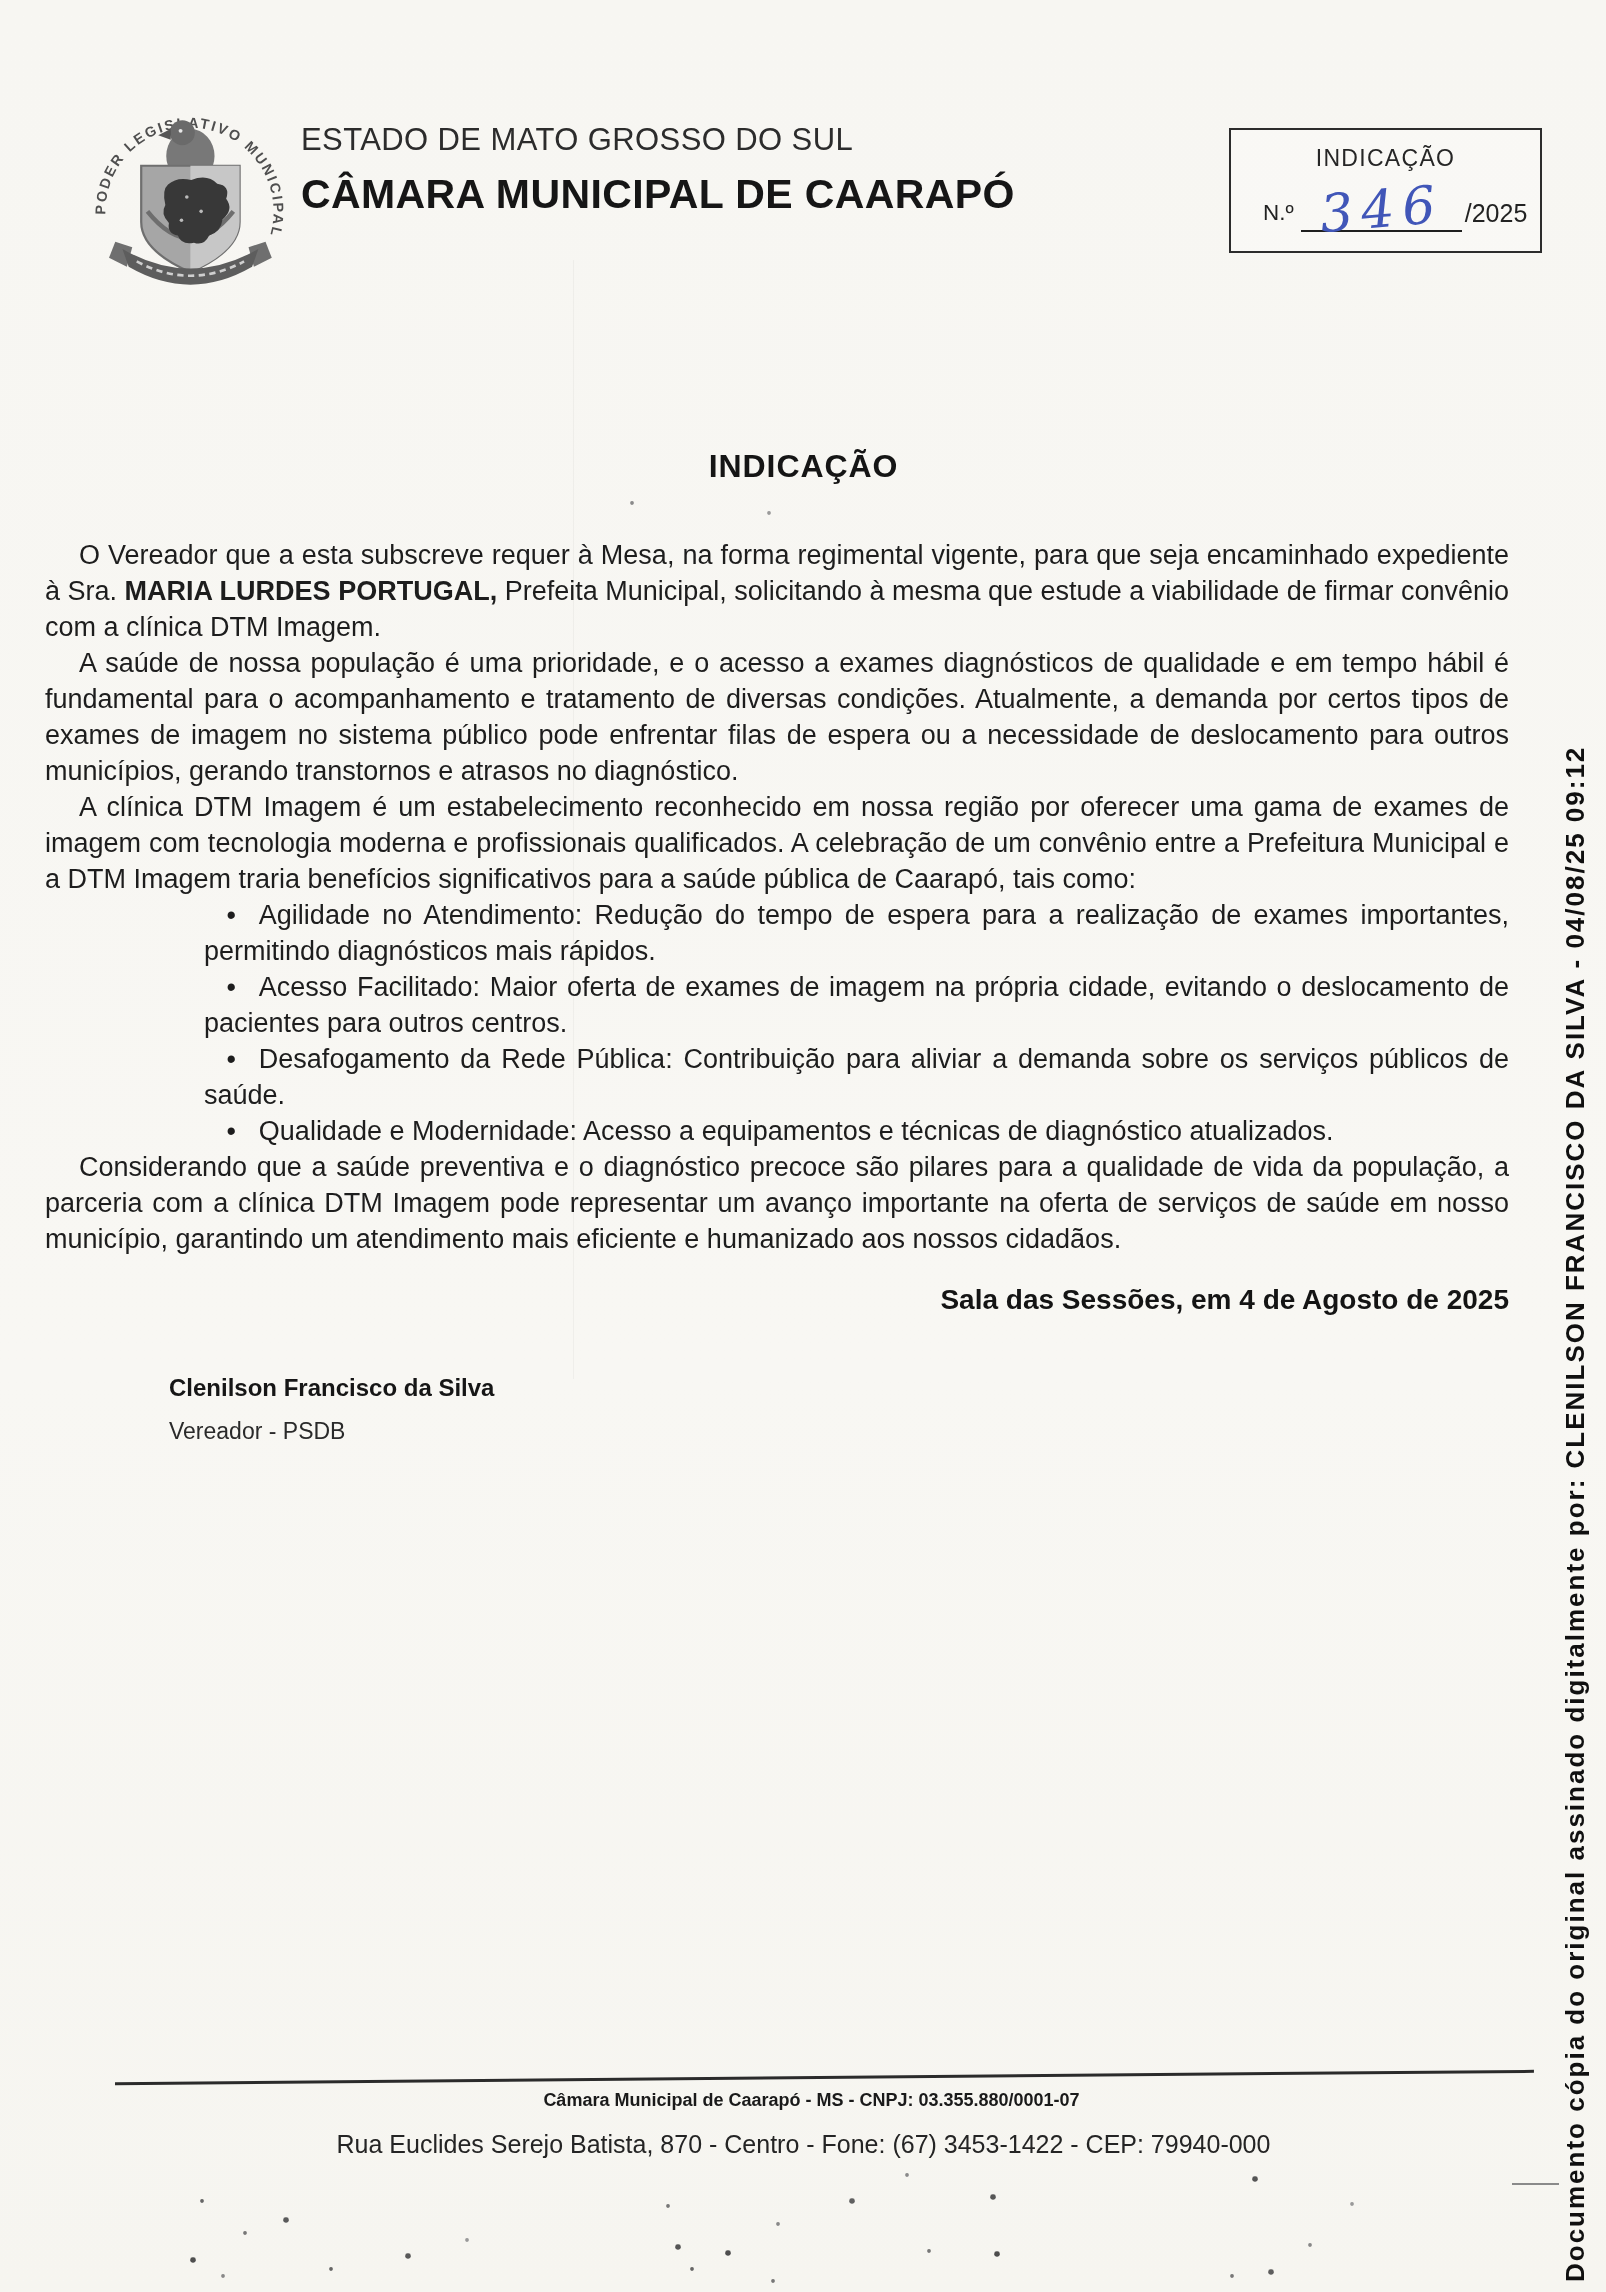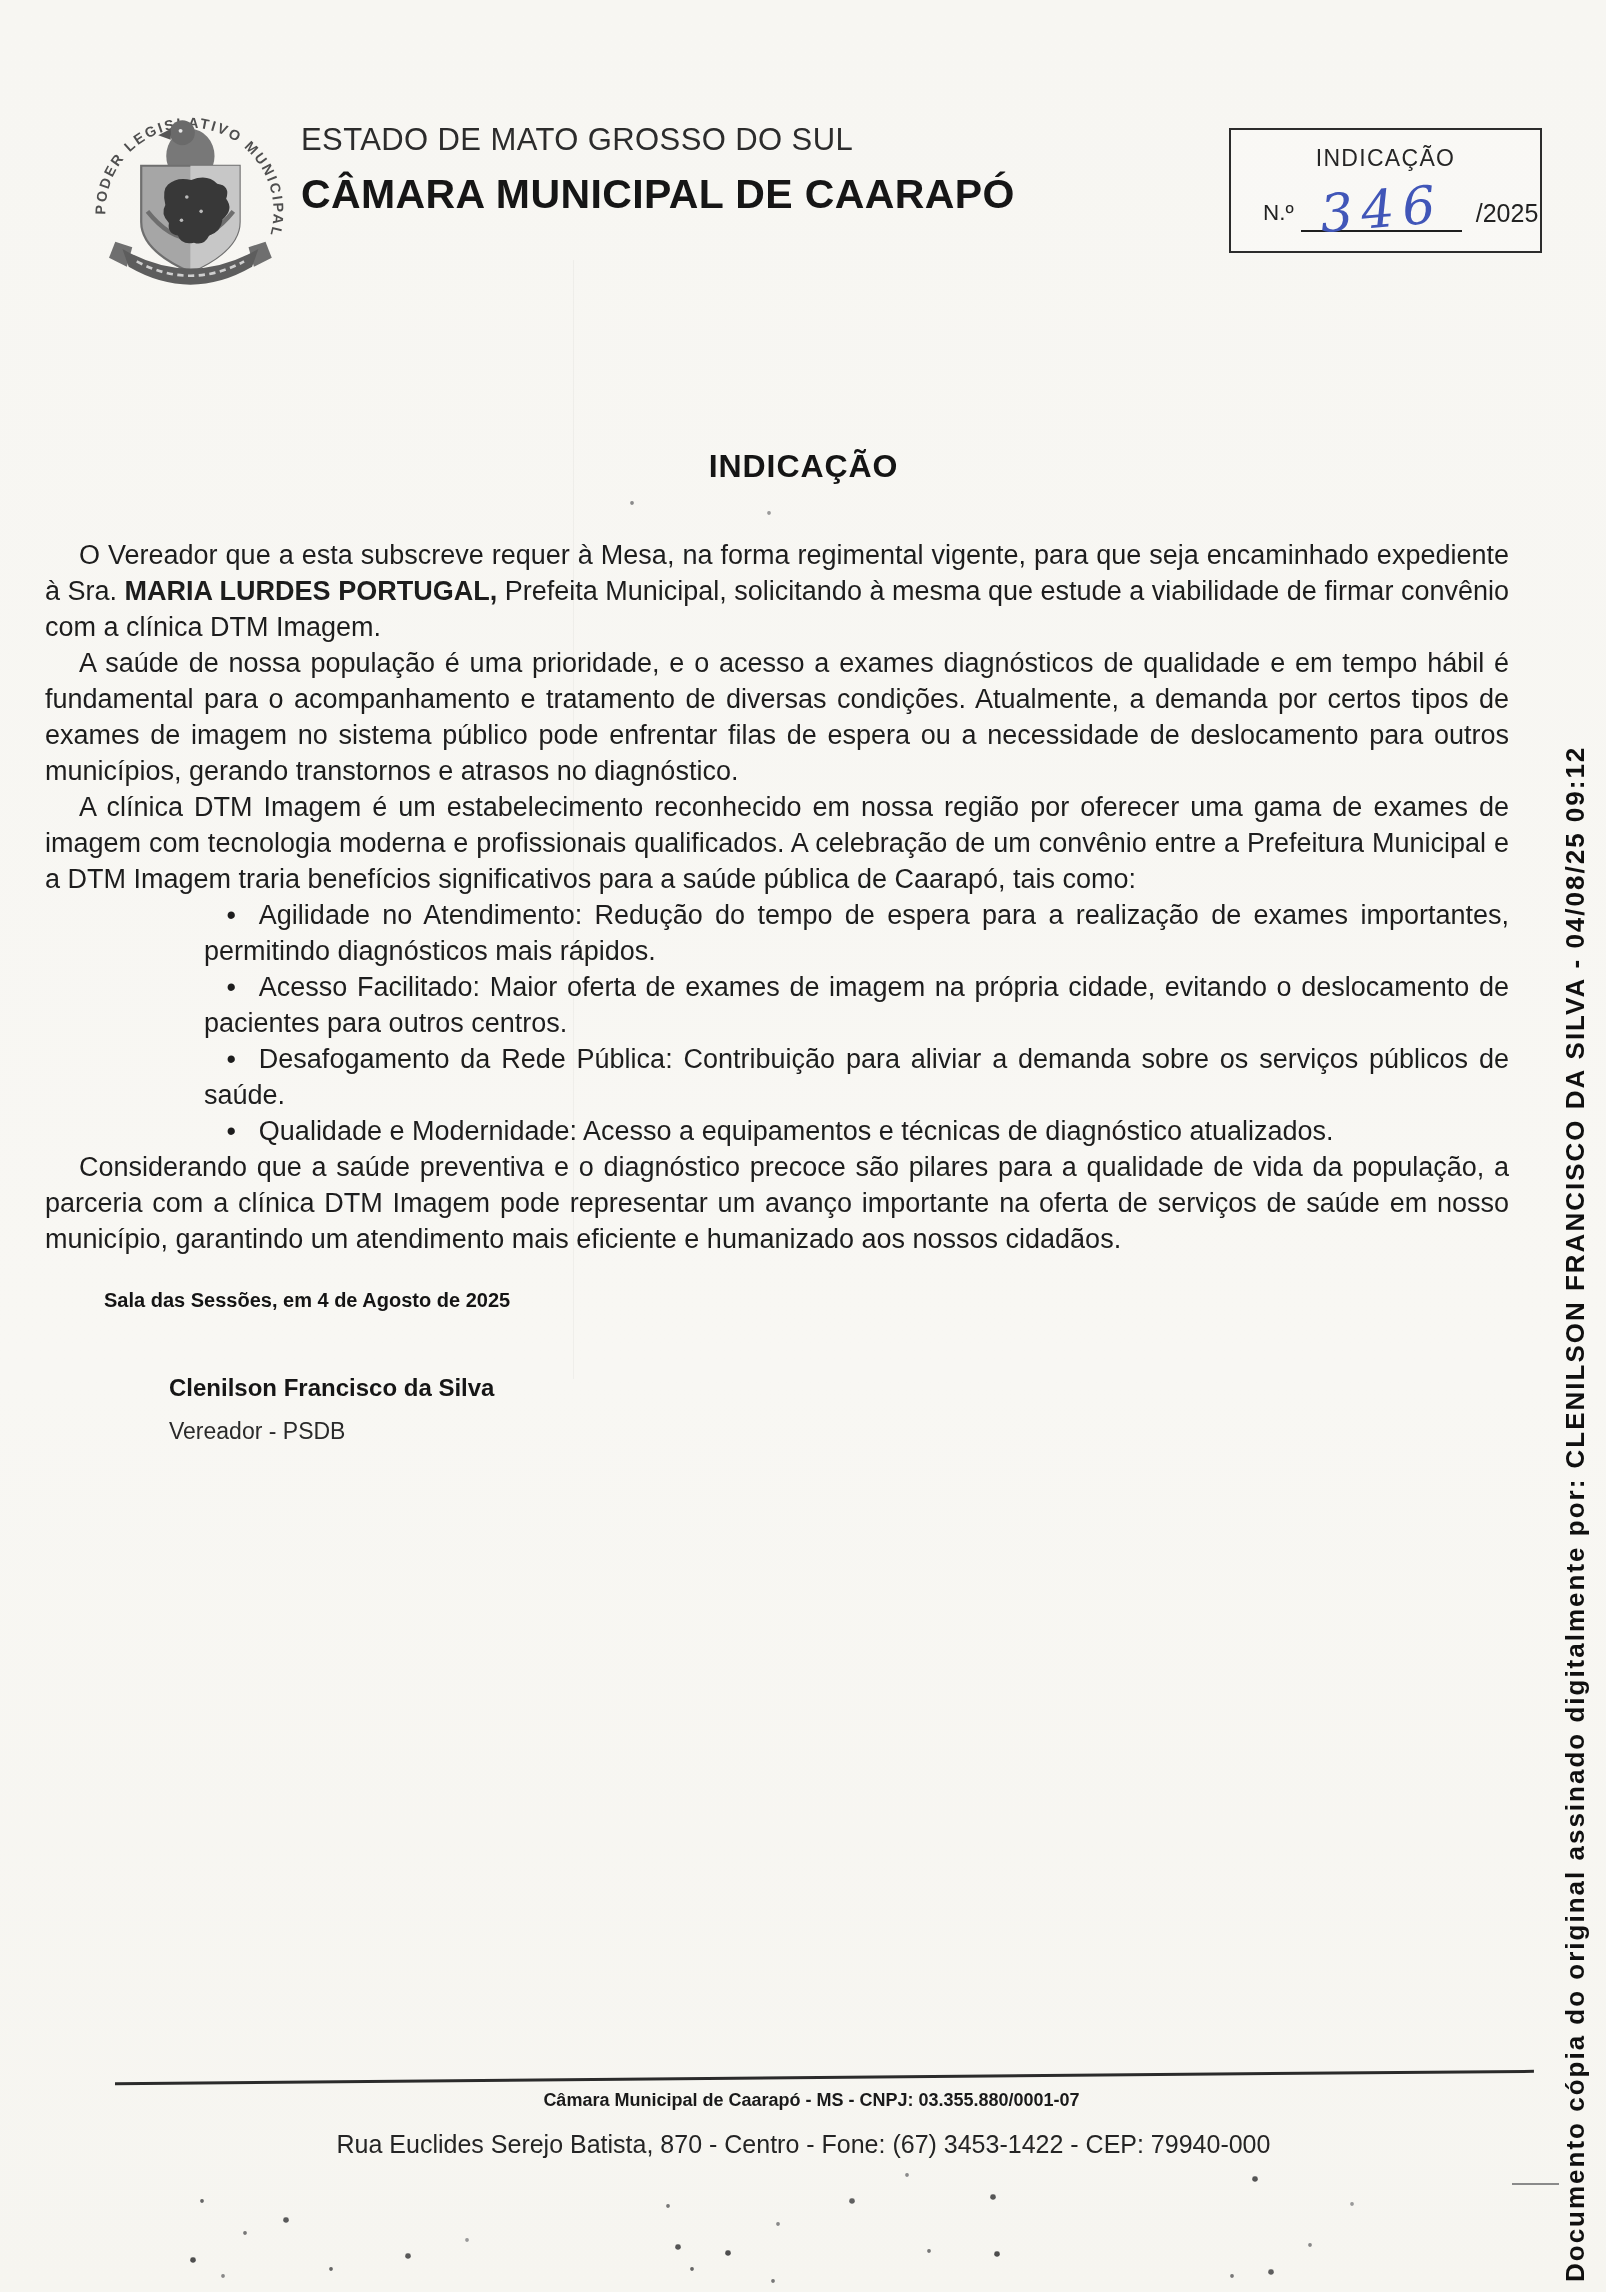--- a/index.html
+++ b/index.html
@@ -29,37 +29,37 @@
   .number-prefix{font-size:22.4px;color:#222;margin-bottom:5.4px;}
   .number-line{
     display:inline-block;width:161px;margin-left:7.2px;
     border-bottom:2.7px solid #1f1f1f;text-align:center;height:56px;position:relative;
   }
   .handwritten{
     font-family:"DejaVu Serif",serif;font-style:italic;
     font-size:52px;line-height:1;letter-spacing:8px;color:#4156b8;
     display:inline-block;transform:rotate(-5deg);position:relative;top:9px;
   }
-  .year-suffix{font-size:25px;color:#222;margin-bottom:3.6px;margin-left:14px;text-align:right;}
+  .year-suffix{font-size:25px;color:#222;margin-bottom:3.6px;margin-left:3px;text-align:right;}
 
   
   .doc-title{
     position:absolute;left:0;right:0;top:448px;text-align:center;
     font-size:32px;font-weight:bold;letter-spacing:0.9px;color:#151515;
   }
   .content{position:absolute;left:45px;top:537px;width:1464px;font-size:27px;line-height:36px;}
   .para{margin:0;text-align:justify;text-indent:34px;}
   .just-heading{
     margin:12.5px 0 38px 0;padding-left:54px;text-align:center;
     font-size:29.6px;font-weight:bold;letter-spacing:0.4px;color:#161616;
   }
   .bold-inline{font-weight:bold;}
   .bullet-item{padding-left:159px;text-indent:22.4px;text-align:justify;margin:0;}
   .bullet-item::before{content:"\2022";margin-right:23px;color:#1d1d1d;}
-  .place-date{margin-top:25px;padding-left:59px;text-align:left;font-size:20px;font-weight:bold;color:#141414;}
+  .place-date{margin-top:25px;padding-left:59px;text-align:right;font-size:28px;font-weight:bold;color:#141414;}
   .sig-block{margin-top:52px;padding-left:124px;}
   .sig-name{font-size:24px;font-weight:bold;color:#161616;}
   .sig-role{font-size:23px;color:#2a2a2a;margin-top:7.2px;}
 
   
   .footer-rule{
     position:absolute;left:115px;right:73px;top:2076px;height:0;
     border-top:3.6px solid #2b2b2b;transform:rotate(-0.5deg);
   }
   .footer-line1{position:absolute;left:16px;right:0;top:2090px;text-align:center;font-size:18px;font-weight:bold;color:#1a1a1a;}

